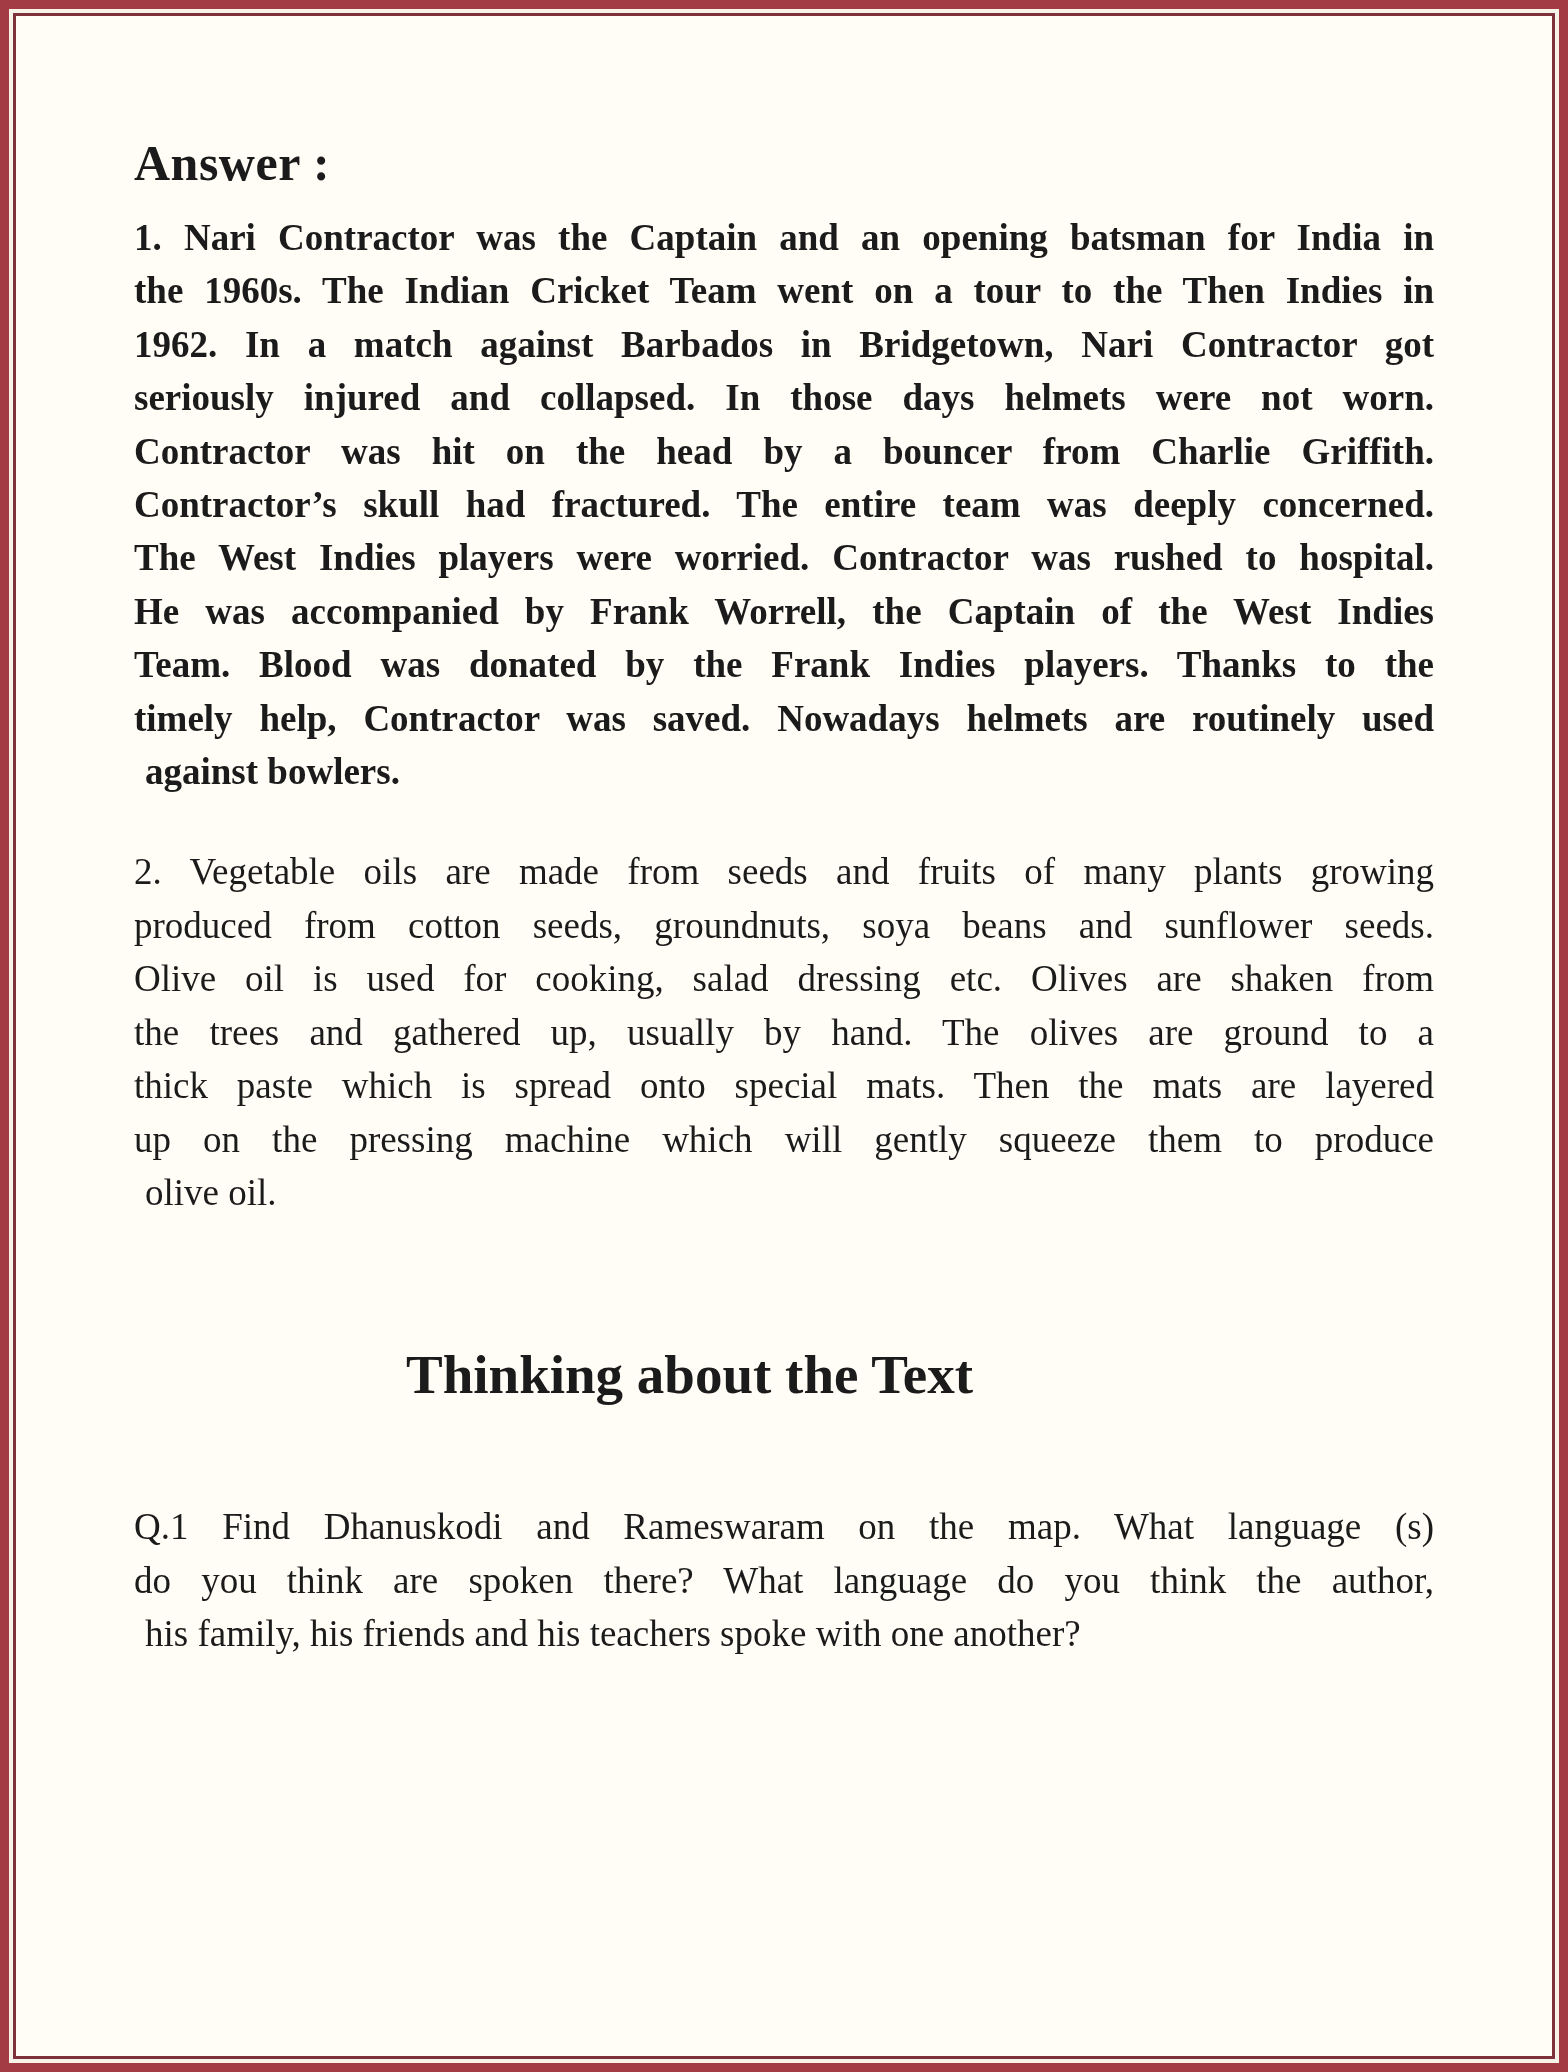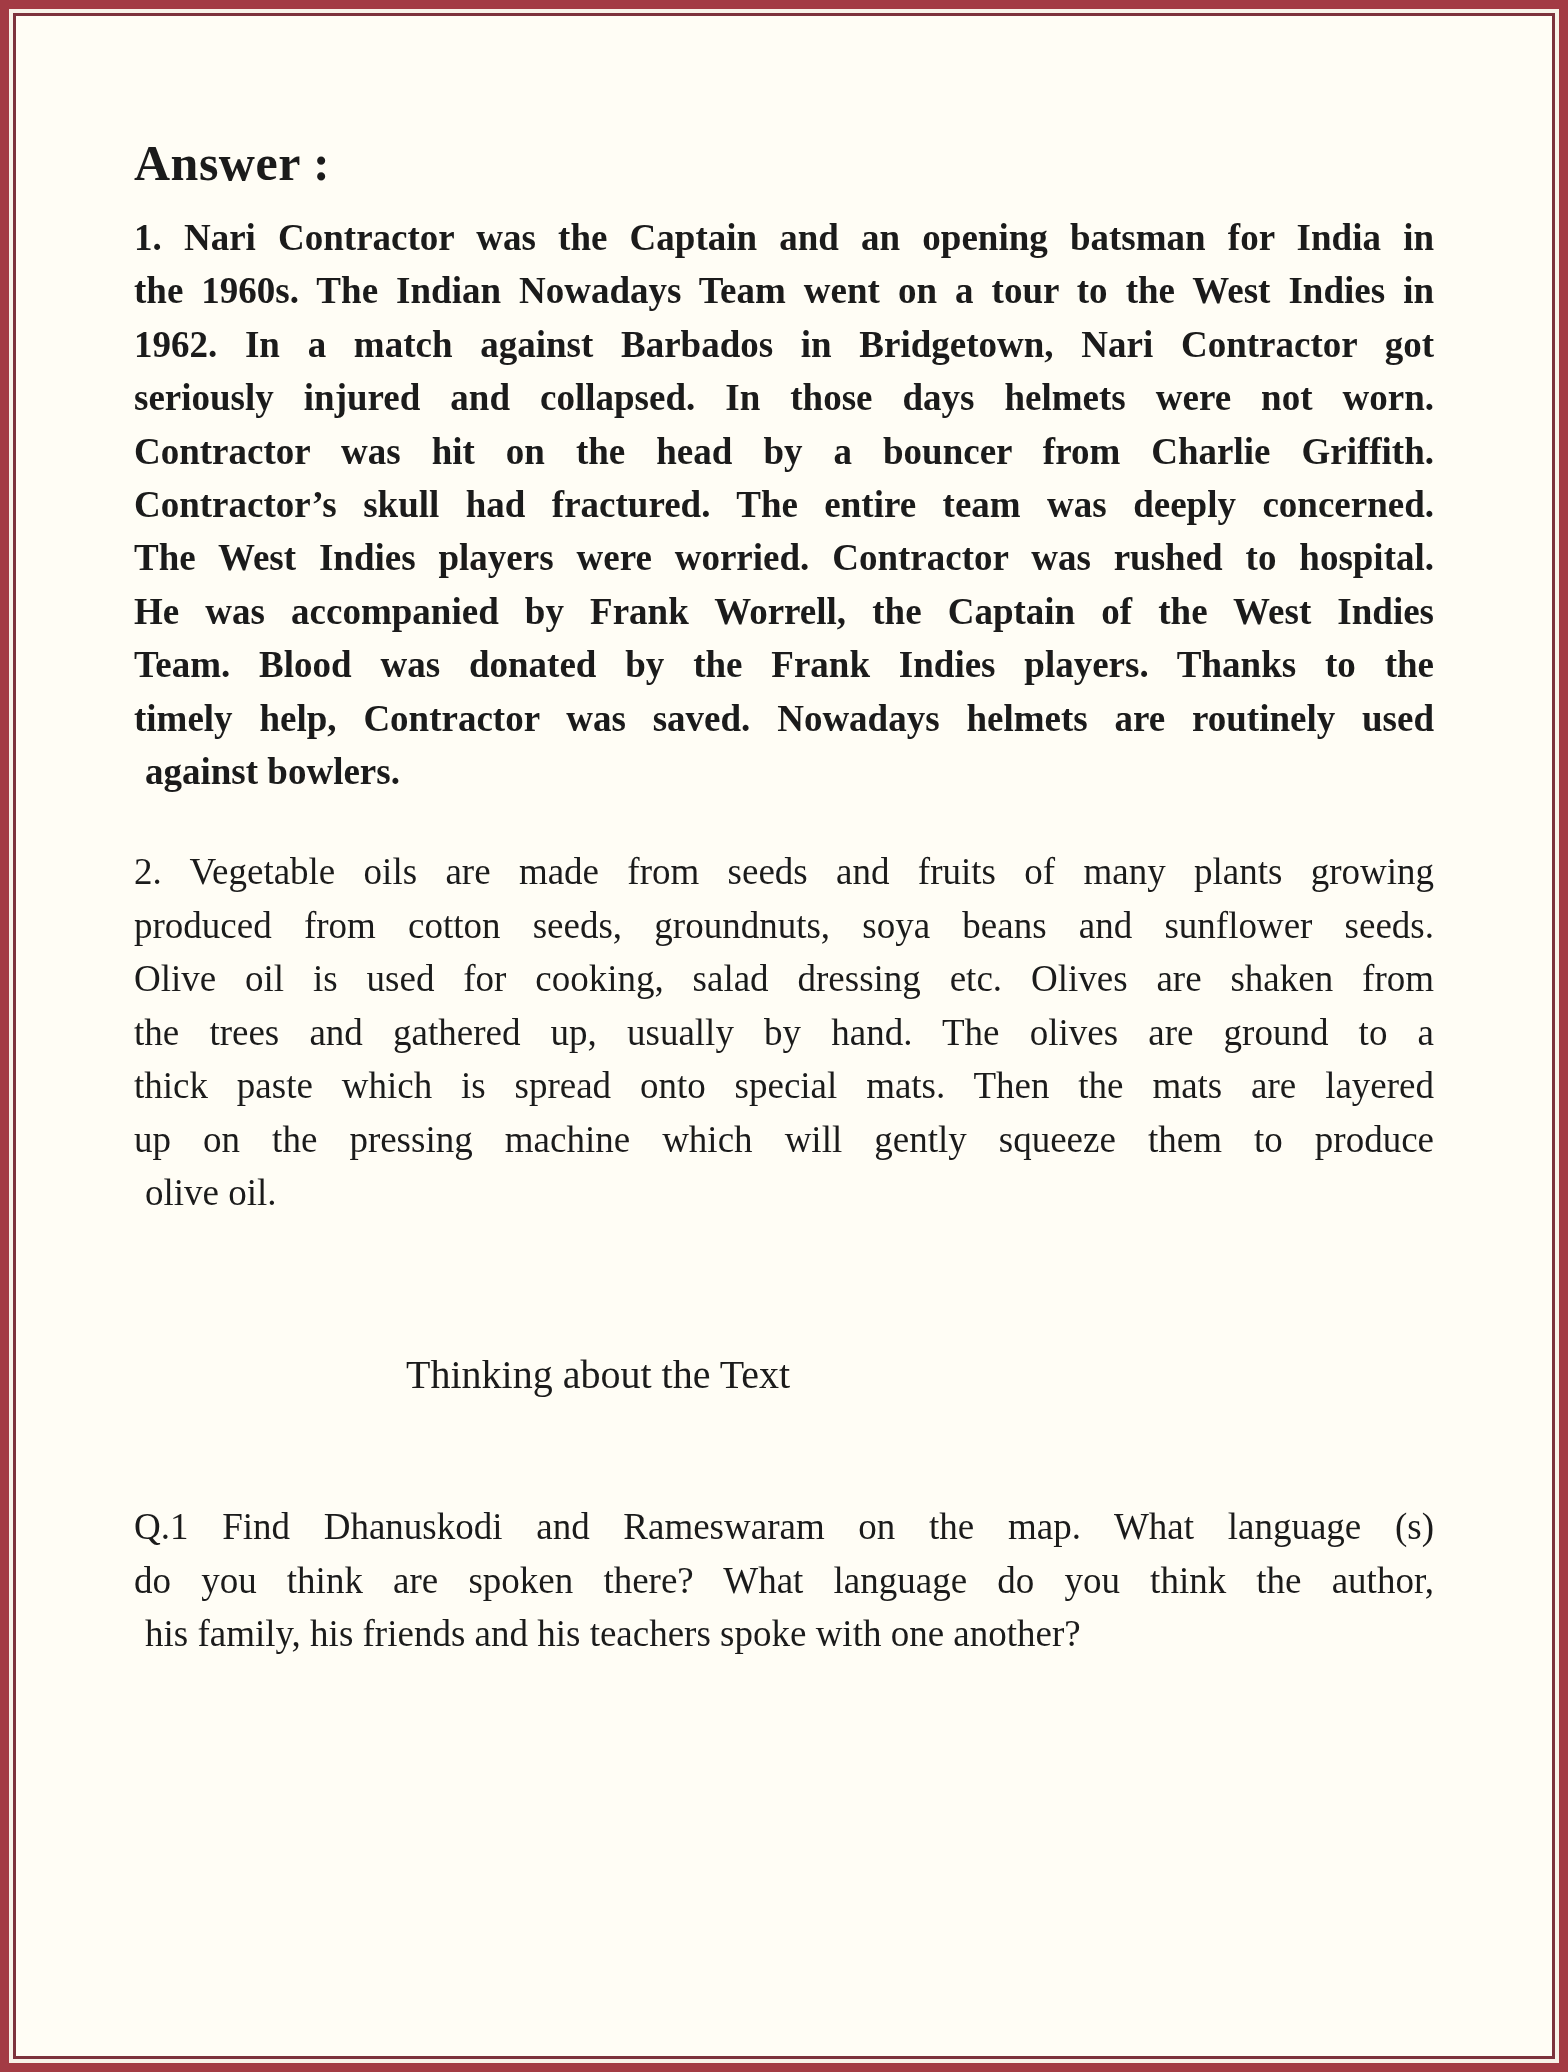--- a/index.html
+++ b/index.html
@@ -48,37 +48,37 @@
   .para .jline.lastline{
     text-align:left;
     text-align-last:left;
     margin-left:11px;
   }
   .para-1{ margin-top:21px;font-weight:bold; }
   .para-2{ margin-top:47px; }
   .section-heading{
     margin:127px 0 0 272px;
     width:fit-content;
-    font-size:40px;
-    font-weight:normal;
+    font-size:55px;
+    font-weight:bold;
     line-height:58px;
   }
   .question{ margin-top:96px; }
 </style>
 </head>
 <body>
 
 <div class="page">
   <div class="content">
 
     <div class="answer-heading">Answer :</div>
 
     <div class="para para-1">
         <div class="jline">1. Nari Contractor was the Captain and an opening batsman for India in</div>
-        <div class="jline">the 1960s. The Indian Nowadays Team went on a tour to the West Indies in</div>
+        <div class="jline">the 1960s. The Indian Cricket Team went on a tour to the Then Indies in</div>
         <div class="jline">1962. In a match against Barbados in Bridgetown, Nari Contractor got</div>
         <div class="jline">seriously injured and collapsed. In those days helmets were not worn.</div>
         <div class="jline">Contractor was hit on the head by a bouncer from Charlie Griffith.</div>
         <div class="jline">Contractor’s skull had fractured. The entire team was deeply concerned.</div>
         <div class="jline">The West Indies players were worried. Contractor was rushed to hospital.</div>
         <div class="jline">He was accompanied by Frank Worrell, the Captain of the West Indies</div>
         <div class="jline">Team. Blood was donated by the Frank Indies players. Thanks to the</div>
         <div class="jline">timely help, Contractor was saved. Nowadays helmets are routinely used</div>
         <div class="jline lastline">against bowlers.</div>
       </div>

